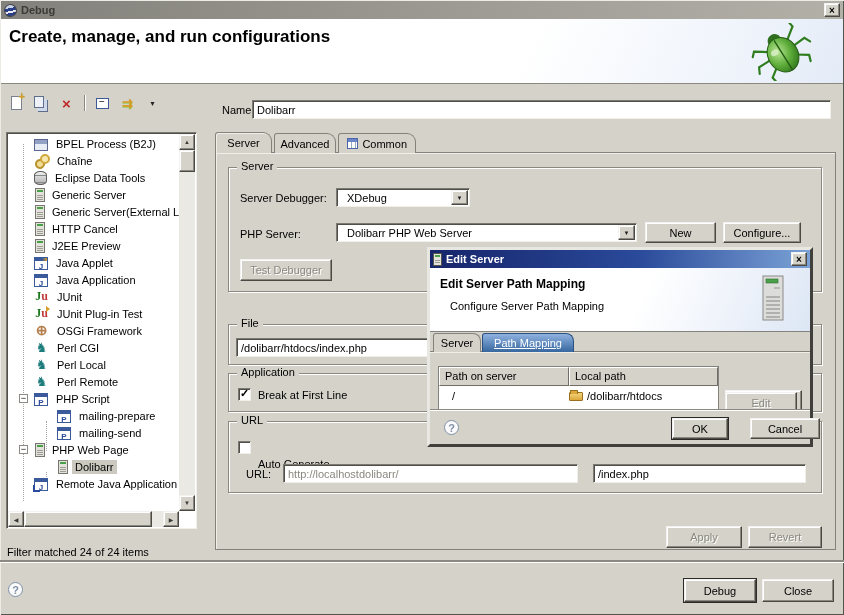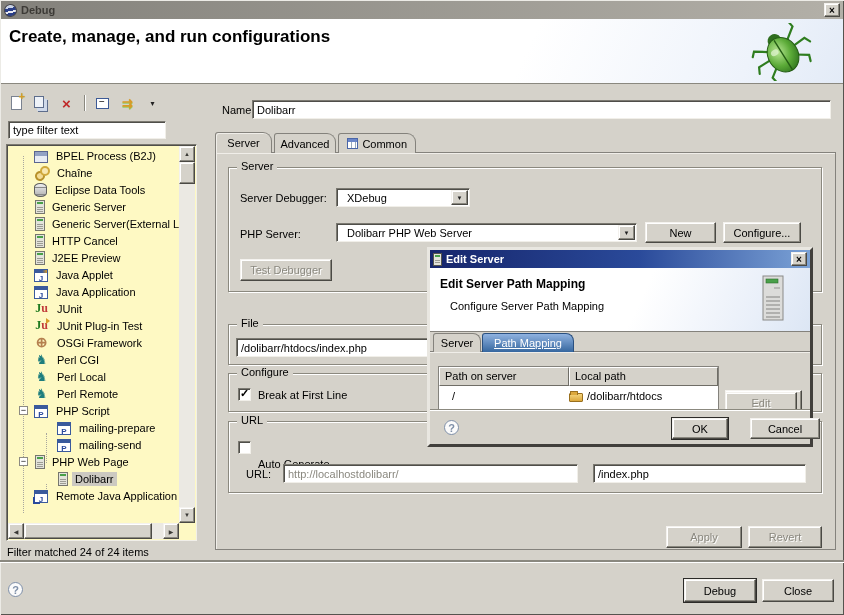--- a/index.html
+++ b/index.html
@@ -52,21 +52,21 @@
   .ico-page { position:relative; width:11px; height:14px; background:#fff; border:1px solid #7a8290; }
   .ico-page::after { content:"+"; position:absolute; right:-4px; top:-7px; color:#d79b28; font-weight:bold; font-size:11px; text-shadow:0 0 1px #8a5; }
   .ico-copy { position:relative; width:10px; height:12px; background:#eef2f8; border:1px solid #5d6d8c; box-shadow:3px 3px 0 #cfd9ea, 4px 4px 0 #5d6d8c; margin:-3px 3px 0 -3px; }
   .ico-del { color:#c02a2a; font-size:15px; font-weight:bold; line-height:15px; }
   .tb-sep { width:1px; height:16px; background:#8a887f; box-shadow:1px 0 0 #fff; margin:0 1px; }
   .ico-collapse { width:13px; height:11px; background:#fff; border:1px solid #3d5a96; position:relative; }
   .ico-collapse::before { content:"−"; position:absolute; left:2px; top:-3px; font-size:10px; color:#000; }
   .ico-filter { color:#d79b28; font-size:13px; font-weight:bold; text-shadow:0 1px 0 #9c6; }
   .ico-menu { font-size:8px; color:#222; }
   .filter-input { position:absolute; left:8px; top:121px; width:158px; height:18px; }
-  .treebox { position:absolute; left:6px; top:144px; width:191px; height:397px; background:#fef9c3; border:1px solid;
+  .treebox { position:absolute; left:6px; top:132px; width:191px; height:397px; background:#ffffff; border:1px solid;
              border-color:#7b7971 #f1efe9 #f1efe9 #7b7971; box-shadow: inset 1px 1px 0 #4f4e49; overflow:hidden; }
   .tree-rows { position:absolute; left:1px; top:2px; right:17px; }
   .trow { position:relative; height:17px; display:flex; align-items:center; white-space:nowrap; overflow:hidden; }
   .trow.lvl0 { padding-left:26px; }
   .trow.lvl1 { padding-left:49px; }
   .expander { position:absolute; left:11px; top:4px; width:9px; height:9px; background:#fff; border:1px solid #8c8a82;
               font-size:9px; line-height:6px; text-align:center; color:#000; }
   .tlabel { padding:1px 3px; }
   .tlabel.sel { background:#ccc9c1; }
   .guide { position:absolute; border-left:1px dotted #a8a69e; width:0; }
@@ -142,21 +142,21 @@
   .dtab { position:absolute; top:83px; height:19px; display:flex; align-items:center; justify-content:center;
           background:#d5d2ca; border:1px solid #84827c; border-bottom:none; border-radius:3px 8px 0 0; z-index:2; padding:0 9px; }
   .dtab.selected { background:linear-gradient(#8fb2e0,#36679f); color:#fff; border-color:#2a5080; }
   .dtab.selected span { text-decoration:underline; }
   .dlg-tabline { position:absolute; left:0; top:101px; width:380px; height:1px; background:#84827c; box-shadow:0 1px 0 #f0eee9; }
   .maptable { position:absolute; left:8px; top:116px; width:281px; height:48px; background:#fff; border:1px solid #84827c; }
   .mth { display:flex; height:19px; }
   .mth > div { background:#d5d2ca; border:1px solid; border-color:#fff #6f6d66 #6f6d66 #fff; padding:2px 5px; }
   .mth .c1 { width:130px; } .mth .c2 { width:149px; }
   .mtr { display:flex; height:19px; background:#fff; align-items:center; }
-  .mtr .c1 { width:130px; padding-left:13px; } .mtr .c2 { width:149px; display:flex; align-items:flex-end; gap:4px; }
+  .mtr .c1 { width:130px; padding-left:13px; } .mtr .c2 { width:149px; display:flex; align-items:center; gap:4px; }
   .folder { position:relative; width:14px; height:9px; background:linear-gradient(#f4d47c,#dca83c); border:1px solid #9a701e; border-radius:1px; margin-top:2px; flex:none; }
   .folder::before { content:""; position:absolute; left:0; top:-3px; width:6px; height:3px; background:#dca83c; border:1px solid #9a701e; border-bottom:none; border-radius:1px 1px 0 0; }
   .dlg-bottom { position:absolute; left:0; top:159px; width:380px; height:35px; background:#d5d2ca;
                 border-top:1px solid #8b897f; box-shadow:inset 0 1px 0 #fff; z-index:5; }
 </style>
 </head>
 <body>
 
 <div class="canvas">
 
@@ -209,23 +209,20 @@
     <span class="tbi">
         <span class="ico-collapse"></span>
       </span>
     <span class="tbi">
         <span class="ico-filter">⇉</span>
       </span>
     <span class="tbi">
         <span class="ico-menu">▾</span>
       </span>
   </div>
-  <div class="filter-input field sunken">
-      <span>type filter text</span>
-    </div>
 
   <div class="treebox">
     <div class="guide" style="left:16px; top:11px; height:357px;"></div>
     <div class="guide" style="left:39px; top:288px; height:30px;"></div>
     <div class="guide" style="left:39px; top:339px; height:13px;"></div>
     <div class="tree-rows" id="tree-rows">
         <div class="trow lvl0">
           <span class="ic ic-bpel"></span>
           <span class="tlabel">BPEL Process (B2J)</span>
         </div>
@@ -375,21 +372,21 @@
     </div>
 
   <div class="groupbox grp-file">
     <span class="gtitle">File</span>
   </div>
   <div class="field sunken" style="left:236px; top:338px; width:574px; height:19px;">
       <span>/dolibarr/htdocs/index.php</span>
     </div>
 
   <div class="groupbox grp-bp">
-    <span class="gtitle">Configure</span>
+    <span class="gtitle">Application</span>
   </div>
   <span class="checkbox" style="left:238px; top:388px;">
       <span>✓</span>
     </span>
   <span class="lbl" style="left:258px; top:389px;">Break at First Line</span>
 
   <div class="groupbox grp-url">
     <span class="gtitle">URL</span>
   </div>
   <span class="checkbox" style="left:238px; top:441px;"></span>

